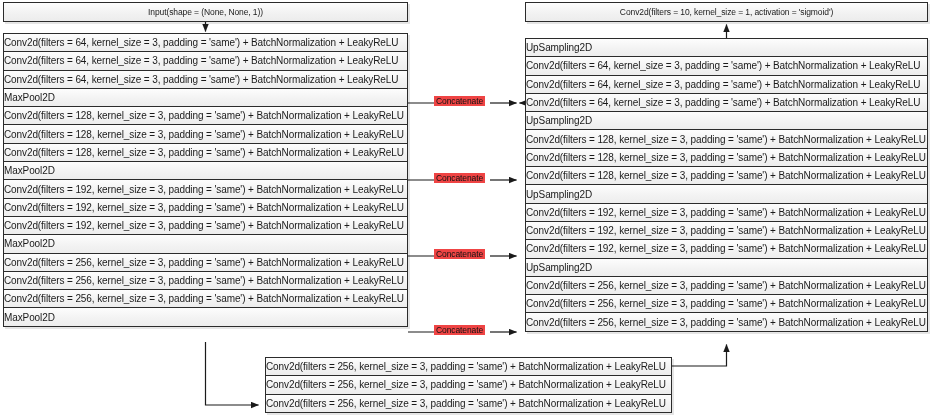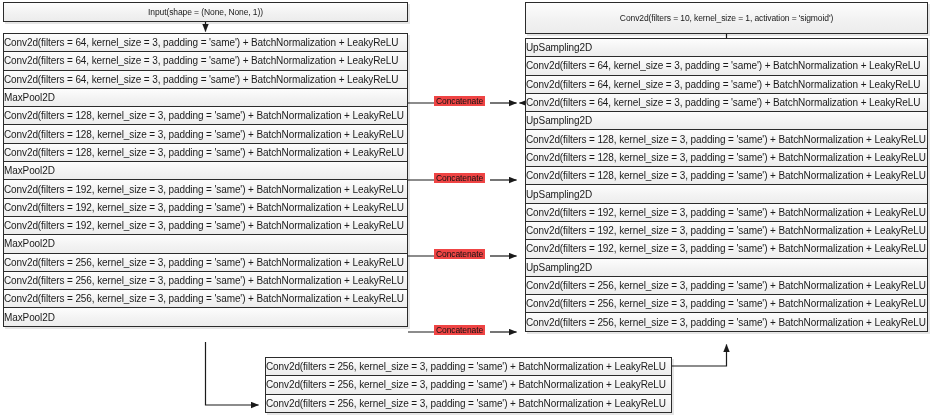--- a/index.html
+++ b/index.html
@@ -89,21 +89,21 @@
       <polyline points="205.5,342 205.5,405 258.5,405" marker-end="url(#ah)"></polyline>
 
       <polyline points="672,366 726.5,366 726.5,344.5" marker-end="url(#ah)"></polyline>
     </g>
   </svg>
 
   <div class="box" style="left:3px;top:2px;width:405px;height:20px;">
     <span>Input(shape = (None, None, 1))</span>
   </div>
 
-  <div class="box" style="left:525px;top:2px;width:403px;height:32px;">
+  <div class="box" style="left:525px;top:2px;width:403px;height:20px;">
     <span>Conv2d(filters = 10, kernel_size = 1, activation = 'sigmoid')</span>
   </div>
 
   <div class="stack" id="encoder-stack" style="left:3px;top:33px;width:405px;">
       <div class="row" style="height: 19.3px;">
         <span>Conv2d(filters = 64, kernel_size = 3, padding = 'same') + BatchNormalization + LeakyReLU</span>
       </div>
       <div class="row" style="height: 19.3px;">
         <span>Conv2d(filters = 64, kernel_size = 3, padding = 'same') + BatchNormalization + LeakyReLU</span>
       </div>

